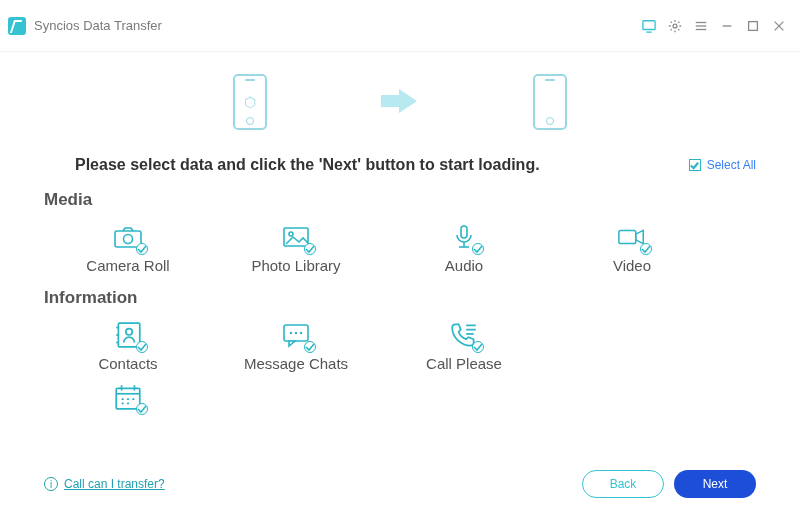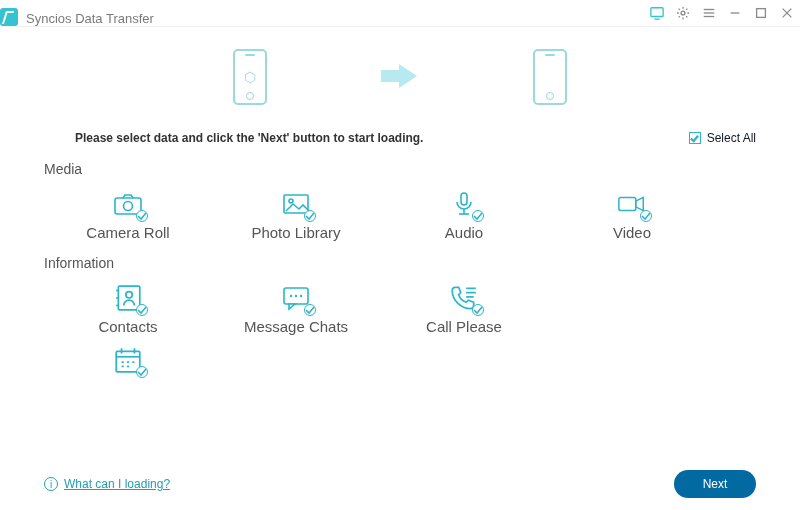--- a/index.html
+++ b/index.html
@@ -6,61 +6,61 @@
 body {
   font-family: -apple-system, "Segoe UI", Arial, sans-serif;
   background: #fff;
   width: 800px;
   height: 510px;
   overflow: hidden;
   font-size: 12px;
   color: #333;
 }
 .titlebar {
-  height: 27px;
+  height: 52px;
   display: flex;
-  align-items: flex-end;
-  padding: 0 0;
+  align-items: center;
+  padding: 0 8px;
   border-bottom: 1px solid #f0f0f0;
 }
 .logo-ico { width: 18px; height: 18px; background:#35c2d1; border-radius:3px; position:relative; margin-right:8px;}
 .logo-ico::after{content:"";position:absolute;left:4px;top:3px;width:6px;height:11px;border:2px solid #fff;border-right:none;border-bottom:none;transform:skewX(-18deg);}
 .app-title { font-size: 13px; color: #7a7a7a; }
 .tb-spacer { flex: 1; }
 .tb-icon { width: 26px; height: 26px; display:flex; align-items:center; justify-content:center; color:#8a8a8a; cursor:pointer; }
 .tb-icon svg { width:14px; height:14px; stroke:#8a8a8a; fill:none; stroke-width:1.5; }
 .tb-icon.screen svg{stroke:#35c2d1;}
 .device-row { height: 100px; display:flex; align-items:center; justify-content:center; gap: 110px; }
 .phone-ico { width: 34px; height: 56px; border: 2px solid #9ad8e2; border-radius: 5px; position: relative; display:flex; align-items:center; justify-content:center; }
 .phone-ico::before { content:""; position:absolute; top:3px; width:10px; height:2px; background:#9ad8e2; border-radius:1px;}
 .phone-ico::after { content:""; position:absolute; bottom:3px; width:6px; height:6px; border:1.5px solid #9ad8e2; border-radius:50%;}
 .phone-ico .os { color:#9ad8e2; font-size:14px;}
 .arrow-ico svg { width:46px; height:30px;}
 .section-bar { display:flex; align-items:center; padding: 0 44px; margin-top: 4px;}
-.instruction { font-size: 12px; font-weight: bold; color:#333; flex:1;padding-left:31px;}
-.select-all { display:flex; align-items:center; gap:6px; color:#0f172a; font-size:12px; cursor:pointer;}
+.instruction { font-size: 16px; font-weight: bold; color:#333; flex:1;padding-left:31px;}
+.select-all { display:flex; align-items:center; gap:6px; color:#3b82f6; font-size:12px; cursor:pointer;}
 .select-all .chk { width:12px; height:12px; border:1.5px solid #2bb6c7; display:flex; align-items:center; justify-content:center;}
 .select-all .chk svg{width:9px;height:9px;stroke:#2bb6c7;stroke-width:2.5;fill:none;}
 .content { padding: 6px 44px 0 44px; }
-.group-title { font-size: 14px; font-weight: normal; color:#555; margin: 10px 0 6px 0;}
+.group-title { font-size: 17px; font-weight: bold; color:#555; margin: 10px 0 6px 0;}
 .grid { display:flex; gap: 0; }
 .item { width: 168px; text-align:center; cursor:pointer; padding: 4px 0;}
 .item .ic { height: 34px; display:flex; align-items:center; justify-content:center; margin-bottom:3px; position:relative;}
 .item .ic svg { width: 30px; height: 28px; stroke:#2bb6c7; fill:none; stroke-width:1.6; }
 .item .label { font-size: 15px; color:#555;}
 .badge { position:absolute; width:12px; height:12px; border-radius:50%; background:#fff; border:1.5px solid #2bb6c7; right: calc(50% - 20px); bottom:-1px; display:flex; align-items:center; justify-content:center;}
 .badge svg{width:7px;height:7px;stroke:#2bb6c7;stroke-width:2.5;fill:none;}
 .footer { position:absolute; bottom:0; left:0; right:0; height:52px; display:flex; align-items:center; padding: 0 44px 0 44px; }
 .help { display:flex; align-items:center; gap:6px; color:#219fb0; font-size:12px; cursor:pointer;}
 .help .qm { width:14px;height:14px;border:1.5px solid #219fb0;border-radius:50%;display:flex;align-items:center;justify-content:center;font-size:10px;}
 .help .txt { text-decoration: underline;}
 .footer-spacer{flex:1;}
 .btn { width:82px; height:28px; border-radius:14px; display:flex; align-items:center; justify-content:center; font-size:12px; cursor:pointer; margin-left:10px;}
 .btn-outline { border:1.5px solid #34c3d4; color:#34c3d4; background:#fff;}
-.btn-fill { background:#0369a1; color:#fff; border:none;}
+.btn-fill { background:#1d4ed8; color:#fff; border:none;}
 </style>
 </head>
 <body>
 
 <div class="titlebar">
   <div class="logo-ico"></div>
   <div class="app-title">Syncios Data Transfer</div>
   <div class="tb-spacer"></div>
   <div class="tb-icon screen">
       <svg viewBox="0 0 16 16">
@@ -267,19 +267,22 @@
           </span>
         </div>
     </div>
   </div>
 
 </div>
 
 <div class="footer">
   <div class="help">
     <span class="qm">i</span>
-    <span class="txt">What can I loading?</span>
+    <span class="txt">Call can I transfer?</span>
   </div>
   <div class="footer-spacer"></div>
+  <div class="btn btn-outline">
+      <span>Back</span>
+    </div>
   <div class="btn btn-fill">
       <span>Next</span>
     </div>
 </div>
 
 </body></html>

